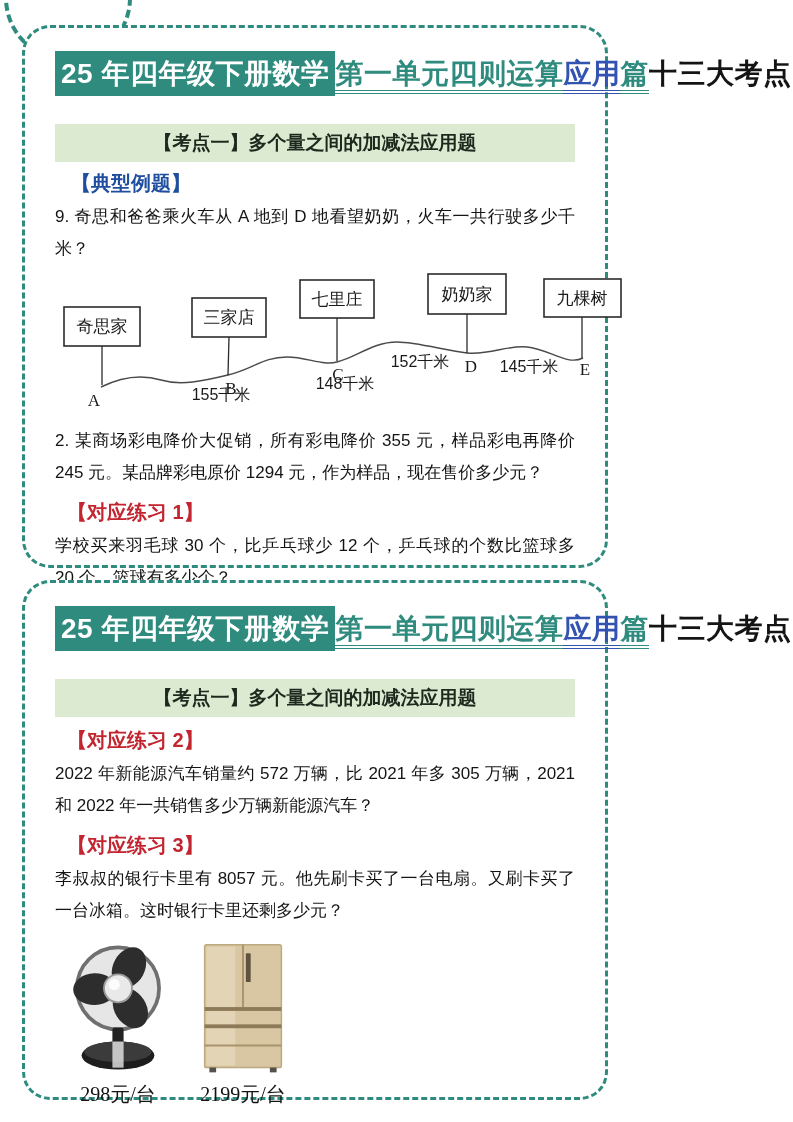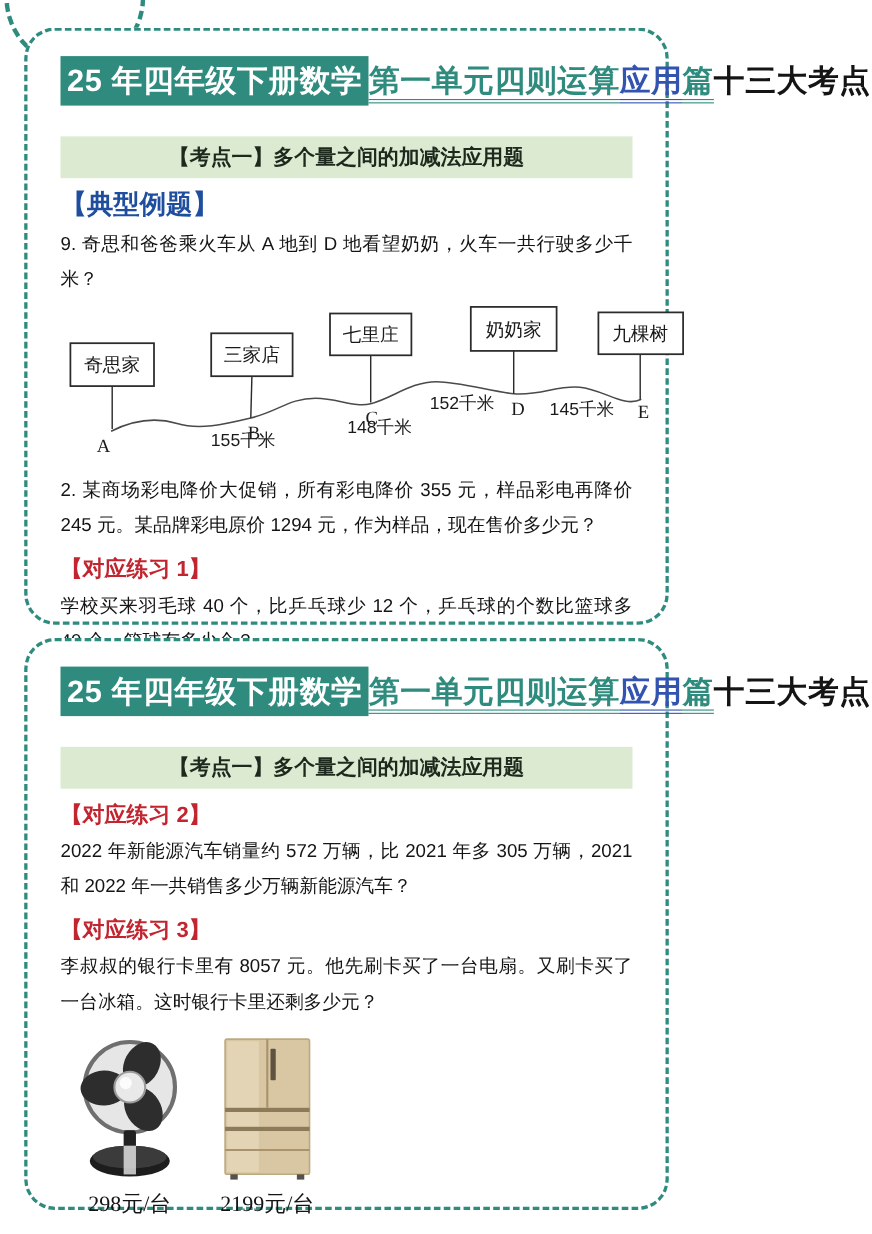--- a/index.html
+++ b/index.html
@@ -15,22 +15,22 @@
   
   .title{font-size:28px;font-weight:bold;line-height:1.55;letter-spacing:.5px;white-space:nowrap;}
   .panel2 .title{text-align:center;}
   .t-hl{background:#2e8b7e;color:#ffffff;padding:7px 6px;}
   .t-teal{color:#2e8b7e;border-bottom:4px double #2e8b7e;padding-bottom:1px;}
   .t-blue{color:#3353b0;border-bottom:4px double #3353b0;padding-bottom:1px;}
   .t-plain{color:#141414;}
   
   .band{margin-top:29px;background:#dcead2;color:#1d291d;font-weight:bold;
         font-size:19px;text-align:center;padding:6px 0;}
-  .label-blue{color:#1f4e9e;font-weight:bold;font-size:24px;margin:8px 0 4px 0;}
-  .label-red{color:#c2252f;font-weight:bold;font-size:20px;margin:10px 0 2px 0;}
+  .label-blue{color:#1f4e9e;font-weight:bold;font-size:20px;margin:8px 0 4px 16px;}
+  .label-red{color:#c2252f;font-weight:bold;font-size:20px;margin:10px 0 2px 12px;}
   p.body-text{font-size:17px;line-height:1.88;margin:4px 0 2px 0;text-align:justify;color:#141414;}
   
   .diagram{display:block;margin:4px 0 2px 6px;}
   .st-box{fill:#ffffff;stroke:#2b2b2b;stroke-width:1.6;}
   .st-name{font-size:17px;fill:#1a1a1a;text-anchor:middle;}
   .pt-letter{font-family:"Liberation Serif","DejaVu Serif",serif;font-size:17px;fill:#1a1a1a;text-anchor:middle;}
   .dist{font-size:16px;fill:#1a1a1a;text-anchor:middle;}
   .road{fill:none;stroke:#4a4a4a;stroke-width:1.4;}
   .conn{stroke:#2b2b2b;stroke-width:1.3;}
   
@@ -97,21 +97,21 @@
       <text class="dist" x="160" y="131">155千米</text>
       <text class="dist" x="284" y="120">148千米</text>
       <text class="dist" x="359" y="98">152千米</text>
       <text class="dist" x="468" y="103">145千米</text>
     </svg>
 
     <p class="body-text">2. 某商场彩电降价大促销，所有彩电降价 355 元，样品彩电再降价 245 元。某品牌彩电原价 1294 元，作为样品，现在售价多少元？</p>
 
     <div class="label-red">【对应练习 1】</div>
 
-    <p class="body-text">学校买来羽毛球 40 个，比乒乓球少 12 个，乒乓球的个数比篮球多 40 个。篮球有多少个？</p>
+    <p class="body-text">学校买来羽毛球 30 个，比乒乓球少 12 个，乒乓球的个数比篮球多 20 个。篮球有多少个？</p>
   </div>
 
   <div class="panel panel2">
     <div class="title"><span class="t-hl">25 年四年级下册数学</span><span class="t-teal">第一单元四则运算</span><span class="t-blue">应用</span><span class="t-teal">篇</span><span class="t-plain">十三大考点</span></div>
 
     <div class="band">【考点一】多个量之间的加减法应用题</div>
 
     <div class="label-red">【对应练习 2】</div>
     <p class="body-text">2022 年新能源汽车销量约 572 万辆，比 2021 年多 305 万辆，2021 和 2022 年一共销售多少万辆新能源汽车？</p>
 

